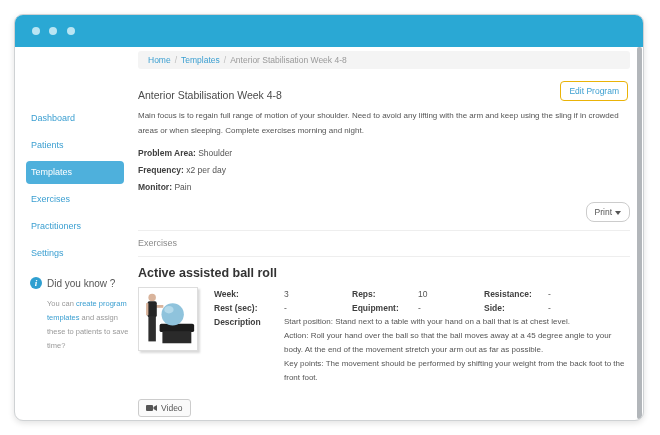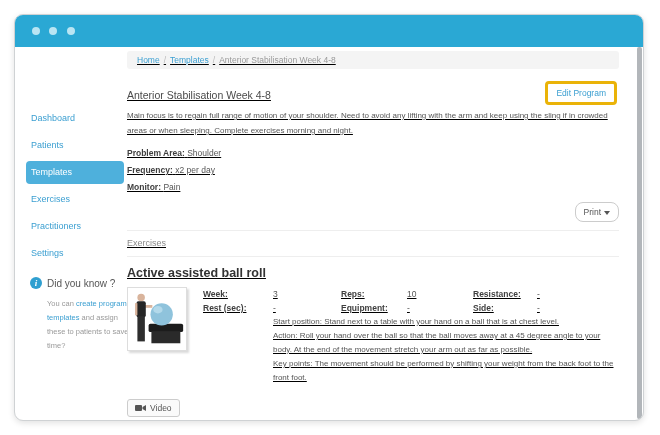--- a/index.html
+++ b/index.html
@@ -29,27 +29,27 @@
   .tip{margin-top:12px;}
   .tip-head{display:flex; align-items:center; gap:5px; padding-left:15px;
     font-size:10px; color:#555;}
   .info-icon{display:inline-block; width:12px; height:12px; border-radius:50%;
     background:#2f9fd0; color:#fff; font:italic bold 9px/12px "Liberation Serif",serif;
     text-align:center; flex:0 0 12px;}
   .tip-text{margin:8px 0 0 32px; width:84px; font-size:7.5px; line-height:14px; color:#9a9a9a;}
   .tip-text a{color:var(--accent); text-decoration:none; cursor:pointer;}
 
   
-  .content{position:absolute; left:112px; top:32px; width:492px;text-decoration:underline;}
+  .content{position:absolute; left:123px; top:32px; width:492px;}
   .breadcrumb{margin-top:4px; height:18px; line-height:18px; background:#f4f4f4;
     border-radius:3px; padding:0 10px; font-size:8.5px; color:#999; white-space:nowrap;}
   .breadcrumb a{color:var(--accent); text-decoration:none; cursor:pointer;}
   .breadcrumb .sep{color:#bbb; margin:0 4px;}
   .edit-btn{position:absolute; top:34px; right:2px; font-size:8.5px; color:var(--accent);
-    background:#fff; border:3px solid #eab308; border-radius:4px; padding:4px 8px;
+    background:#fff; border:1px solid #eab308; border-radius:4px; padding:4px 8px;
     cursor:pointer; font-family:inherit;}
   h1{margin-top:20px; font-size:10.5px; font-weight:normal; color:#4a4a4a;}
   .desc{margin-top:7px; font-size:8px; line-height:15px; color:#555;}
   .meta-row{display:flex; justify-content:space-between; margin-top:10px;gap:20px;}
   .field{margin-bottom:7px; font-size:8.5px; line-height:10px; color:#555;}
   .field b,.stat-label,.vblock b{font-weight:bold; color:#3f3f3f;}
   .vblock{width:80px; font-size:8.5px; line-height:12px; color:#555;}
   .vblock b{display:block;}
   .vblock .gap{margin-top:6px;}
   .print-row{text-align:right; margin-top:2px;}
@@ -154,20 +154,21 @@
           <span class="stat-label">Reps:</span>
           <span>10</span>
           <span class="stat-label">Resistance:</span>
           <span>-</span>
           <span class="stat-label">Rest (sec):</span>
           <span>-</span>
           <span class="stat-label">Equipment:</span>
           <span>-</span>
           <span class="stat-label">Side:</span>
           <span>-</span>
+          <span class="dlabel">Description</span>
           <div class="dtext">
             <div>Start position: Stand next to a table with your hand on a ball that is at chest level.</div>
             <div>Action: Roll your hand over the ball so that the ball moves away at a 45 degree angle to your body. At the end of the movement stretch your arm out as far as possible.</div>
             <div>Key points: The movement should be performed by shifting your weight from the back foot to the front foot.</div>
           </div>
         </div>
       </div>
 
       <button class="video-btn">
         <svg width="11" height="8" viewBox="0 0 11 8">

